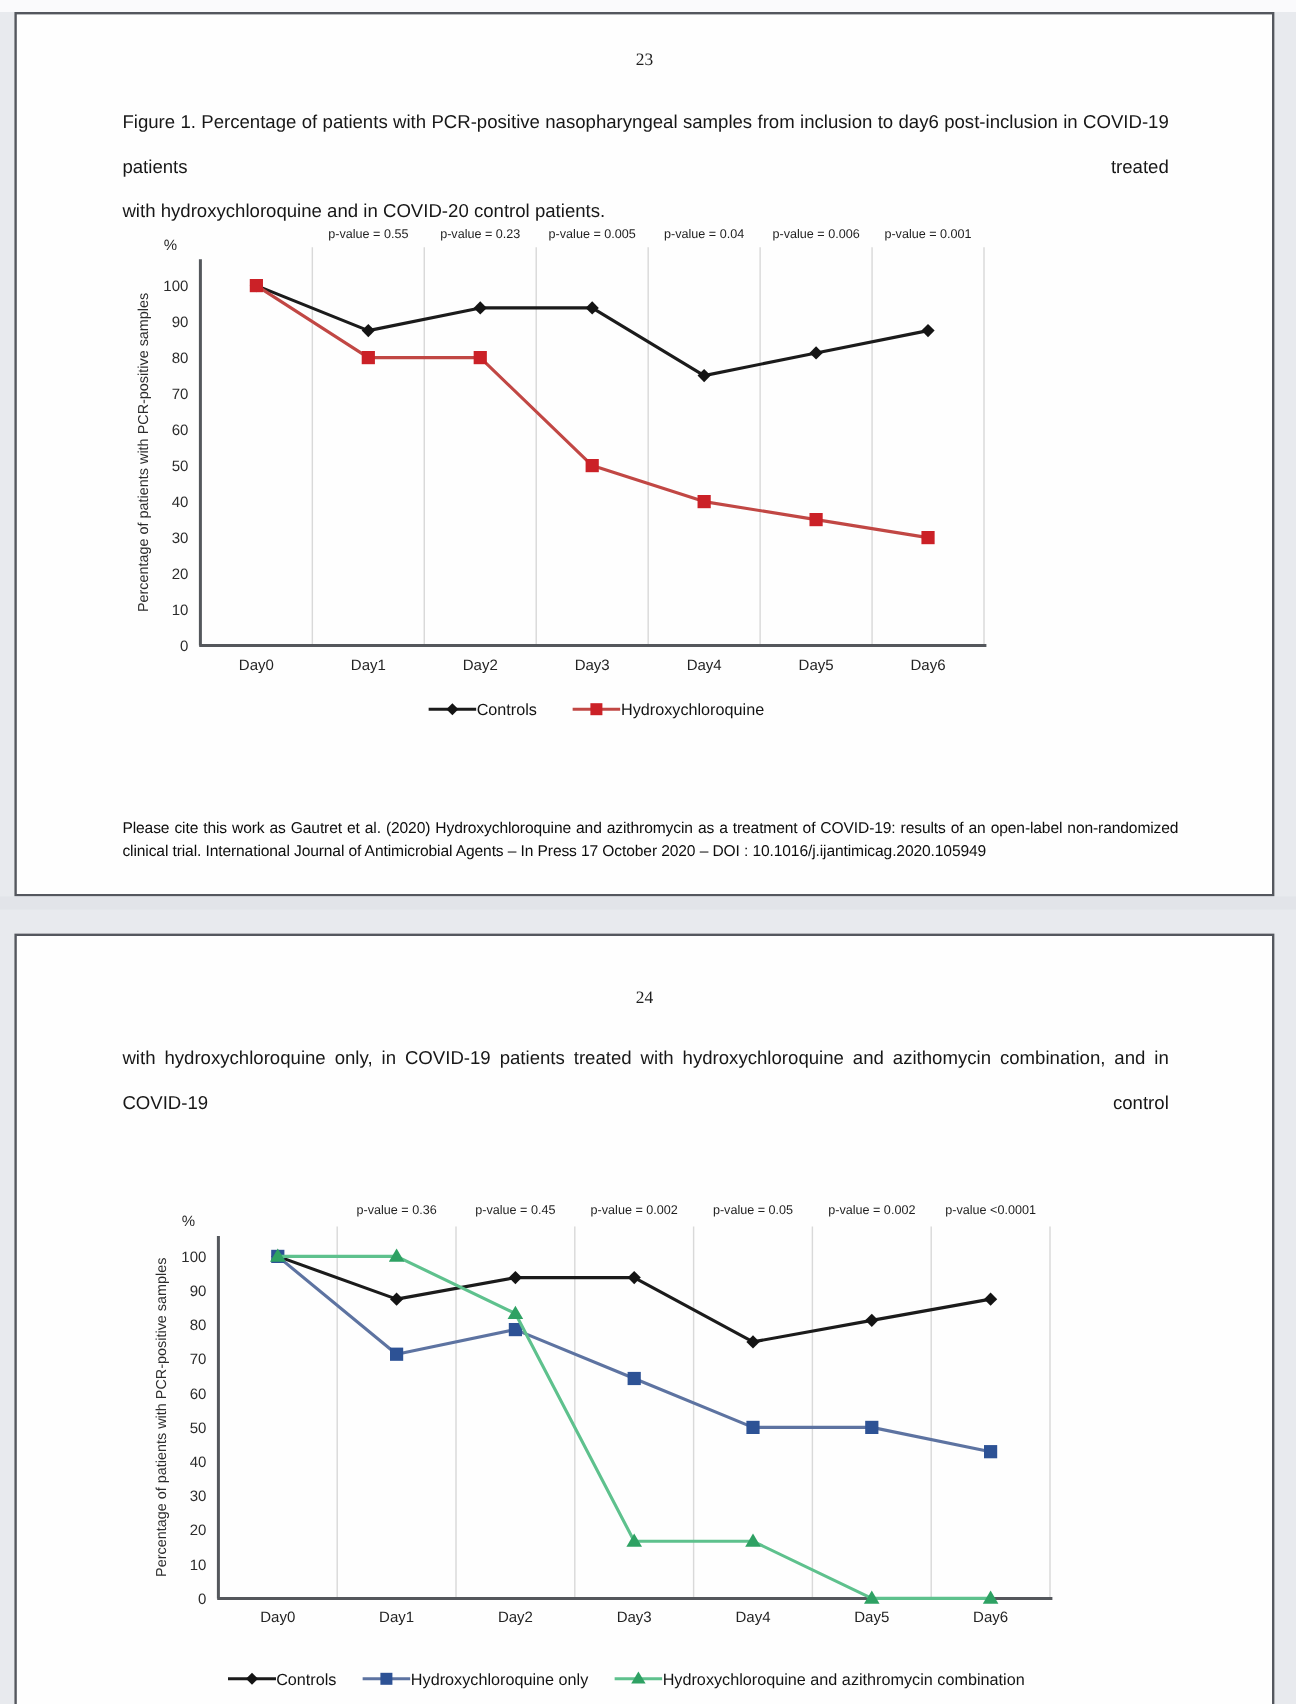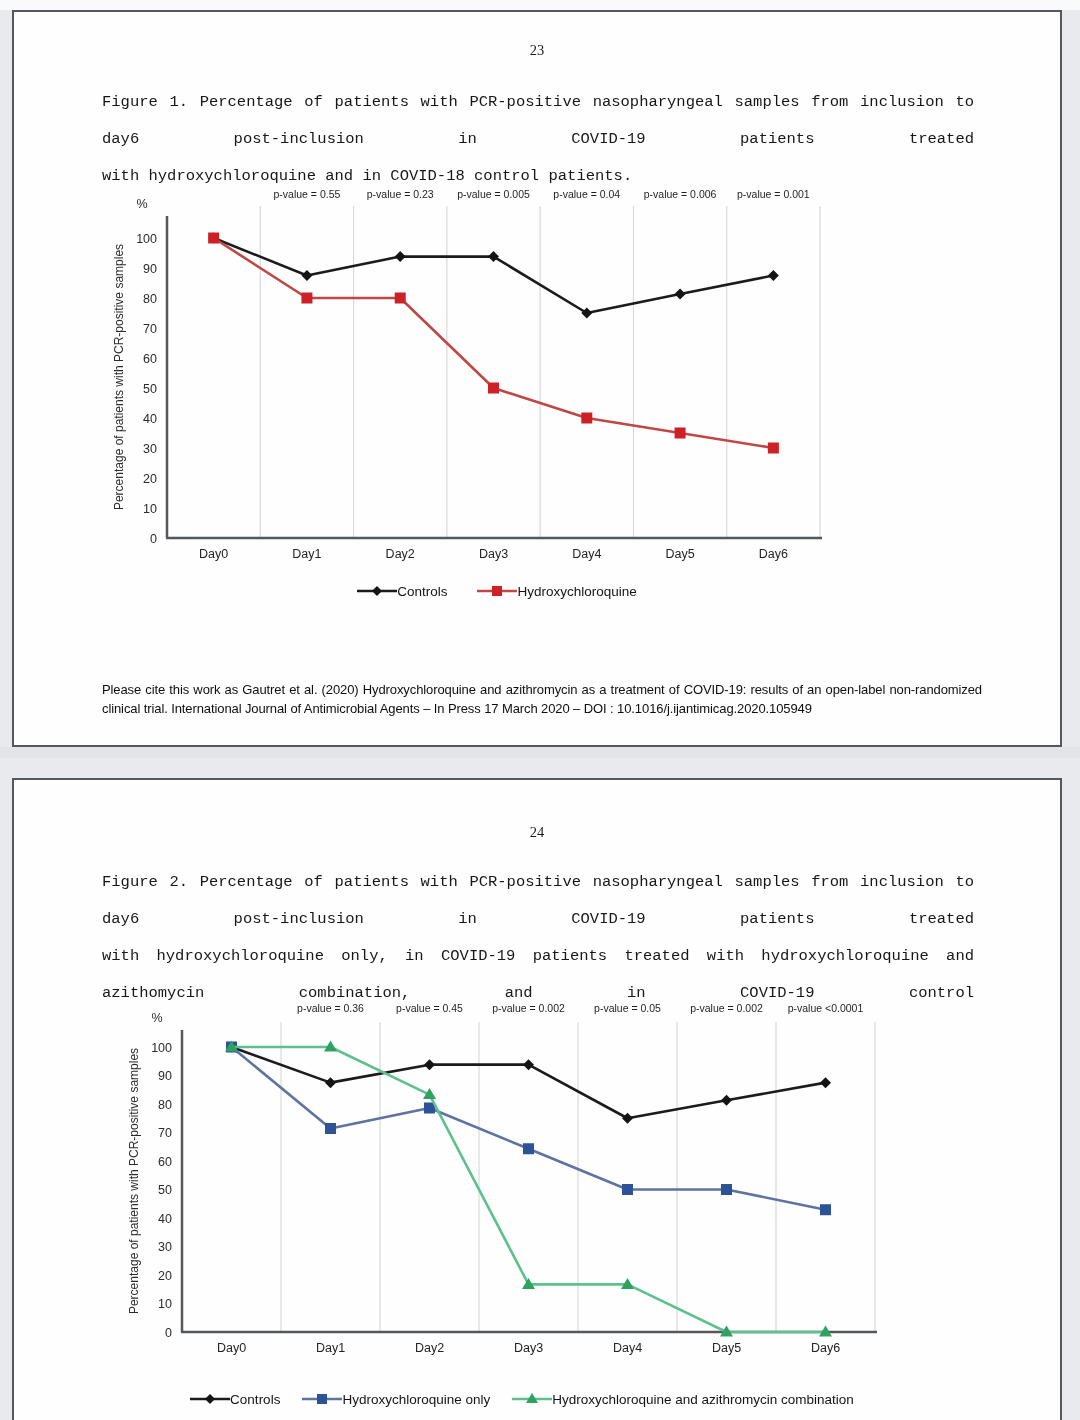--- a/index.html
+++ b/index.html
@@ -6,21 +6,21 @@
   body{background:#e8eaee;font-family:"Liberation Sans",sans-serif;}
   .canvas{position:relative;width:1080px;height:1420px;overflow:hidden;background:#e8eaee;}
   .top-strip{position:absolute;left:0;top:0;width:1080px;height:10px;background:#fafafc;}
   .page{position:absolute;left:12px;width:1050px;background:#fefefe;border:2px solid #54575e;box-sizing:border-box;}
   .page1{top:10px;height:737px;}
   .page2{top:758px;height:647px;margin-top:20px;}
   .page-gap{position:absolute;left:0;top:747px;width:1080px;height:11px;background:#e2e4e9;}
   .page-number{position:absolute;left:0;width:100%;text-align:center;
     font-family:"Liberation Serif",serif;font-size:14.5px;color:#1e1e1e;}
   .pn1{top:30px;} .pn2{top:44px;}
-  .caption{position:absolute;left:88px;width:872px;font-family:Liberation Mono, monospace;
+  .caption{position:absolute;left:88px;width:872px;font-family:Liberation Sans, sans-serif;
     font-size:15.5px;color:#171717;line-height:37px;}
   .cap1{top:72px;} .cap2{top:84px;}
   .cap-line.just{text-align:justify;text-align-last:justify;}
   .citation{position:absolute;left:88px;top:668px;width:880px;
     font-size:13px;line-height:19px;color:#0e0e0e;letter-spacing:-0.1px;}
   .figure-svg{position:absolute;}
   #chart1{left:83px;top:172px;}
   #chart2{left:98px;top:220px;}
   .legend{position:absolute;display:flex;justify-content:center;align-items:center;}
   #legend1{left:83px;top:566px;width:800px;height:26px;gap:30px;}
@@ -31,21 +31,21 @@
 </head>
 <body>
 
 <div class="canvas">
   <div class="top-strip"></div>
 
   <div class="page page1">
     <div class="page-number pn1">23</div>
     <div class="caption cap1">
         <div class="cap-line just">Figure 1. Percentage of patients with PCR-positive nasopharyngeal samples from inclusion to day6 post-inclusion in COVID-19 patients treated</div>
-        <div class="cap-line">with hydroxychloroquine and in COVID-18 control patients.</div>
+        <div class="cap-line">with hydroxychloroquine and in COVID-20 control patients.</div>
       </div>
     <svg id="chart1" class="figure-svg" width="800" height="385">
         <line x1="163.28571428571428" y1="22" x2="163.28571428571428" y2="354" stroke="#d9d9d9" stroke-width="1.2"></line>
         <line x1="256.57142857142856" y1="22" x2="256.57142857142856" y2="354" stroke="#d9d9d9" stroke-width="1.2"></line>
         <line x1="349.8571428571429" y1="22" x2="349.8571428571429" y2="354" stroke="#d9d9d9" stroke-width="1.2"></line>
         <line x1="443.14285714285717" y1="22" x2="443.14285714285717" y2="354" stroke="#d9d9d9" stroke-width="1.2"></line>
         <line x1="536.4285714285714" y1="22" x2="536.4285714285714" y2="354" stroke="#d9d9d9" stroke-width="1.2"></line>
         <line x1="629.7142857142858" y1="22" x2="629.7142857142858" y2="354" stroke="#d9d9d9" stroke-width="1.2"></line>
         <line x1="723" y1="22" x2="723" y2="354" stroke="#d9d9d9" stroke-width="1.2"></line>
         <line x1="70" y1="32" x2="70" y2="354" stroke="#54575c" stroke-width="2.5"></line>
@@ -104,30 +104,29 @@
         <div class="legend-item">
           <svg width="40" height="16">
             <line x1="0" y1="8" x2="40" y2="8" stroke="#c14744" stroke-width="2.4"></line>
             <rect x="15" y="3" width="10" height="10" fill="#cb2127"></rect>
           </svg>
           <span>Hydroxychloroquine</span>
         </div>
       </div>
     <div class="citation">
         <div class="cap-line just">Please cite this work as Gautret et al. (2020) Hydroxychloroquine and azithromycin as a treatment of COVID-19: results of an open-label non-randomized</div>
-        <div class="cap-line">clinical trial. International Journal of Antimicrobial Agents – In Press 17 March 2020 – DOI : 10.1016/j.ijantimicag.2020.105949</div>
+        <div class="cap-line">clinical trial. International Journal of Antimicrobial Agents – In Press 17 October 2020 – DOI : 10.1016/j.ijantimicag.2020.105949</div>
       </div>
   </div>
 
   <div class="page-gap"></div>
 
   <div class="page page2">
     <div class="page-number pn2">24</div>
     <div class="caption cap2">
-        <div class="cap-line just">Figure 2. Percentage of patients with PCR-positive nasopharyngeal samples from inclusion to day6 post-inclusion in COVID-19 patients treated</div>
         <div class="cap-line just">with hydroxychloroquine only, in COVID-19 patients treated with hydroxychloroquine and azithomycin combination, and in COVID-19 control</div>
       </div>
     <svg id="chart2" class="figure-svg" width="810" height="385">
         <line x1="169" y1="22" x2="169" y2="332" stroke="#d9d9d9" stroke-width="1.2"></line>
         <line x1="268" y1="22" x2="268" y2="332" stroke="#d9d9d9" stroke-width="1.2"></line>
         <line x1="367" y1="22" x2="367" y2="332" stroke="#d9d9d9" stroke-width="1.2"></line>
         <line x1="466" y1="22" x2="466" y2="332" stroke="#d9d9d9" stroke-width="1.2"></line>
         <line x1="565" y1="22" x2="565" y2="332" stroke="#d9d9d9" stroke-width="1.2"></line>
         <line x1="664" y1="22" x2="664" y2="332" stroke="#d9d9d9" stroke-width="1.2"></line>
         <line x1="763" y1="22" x2="763" y2="332" stroke="#d9d9d9" stroke-width="1.2"></line>

